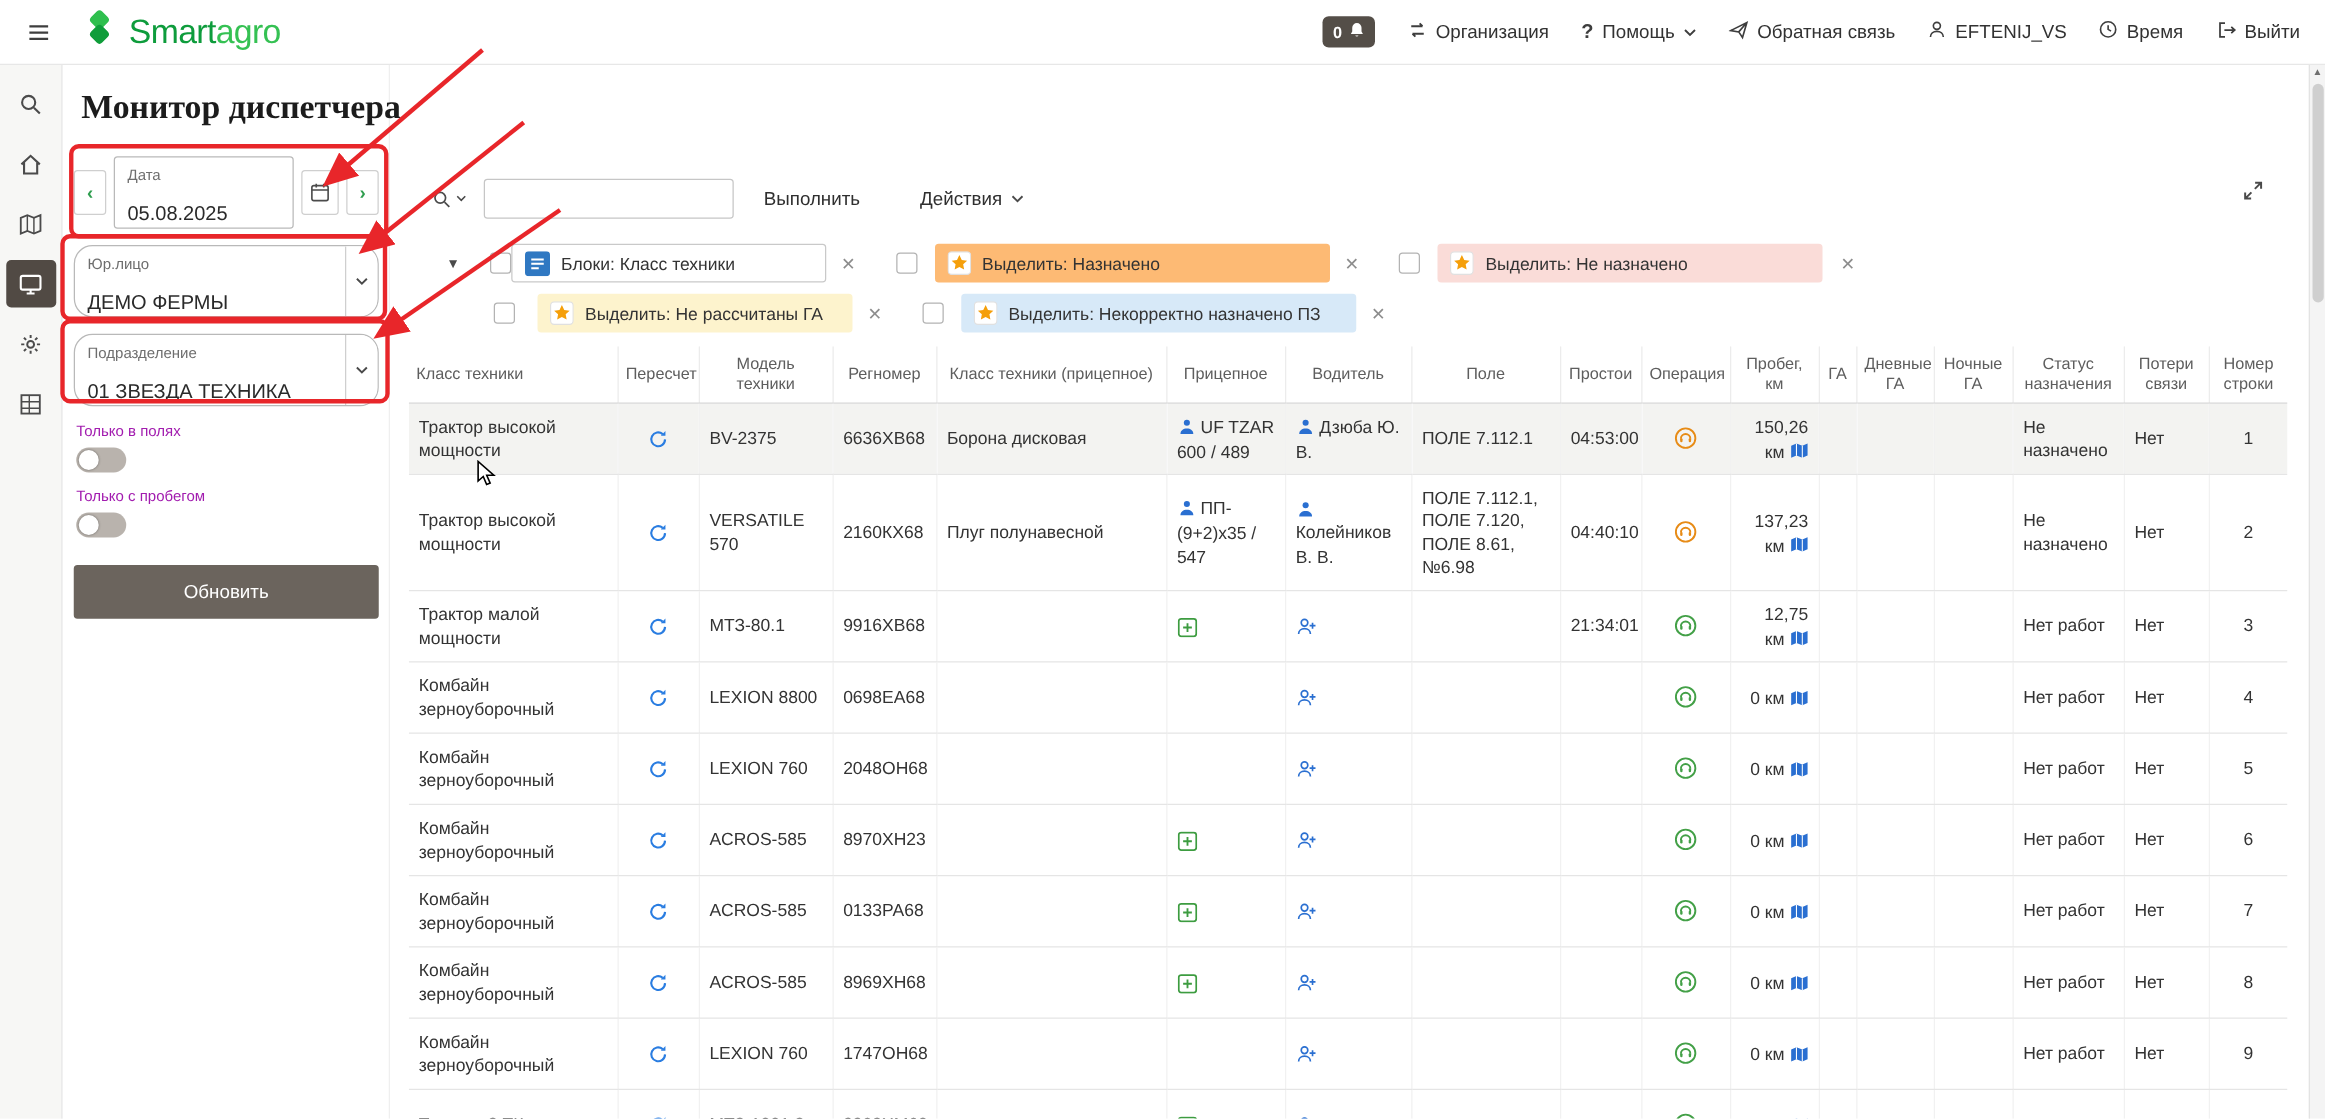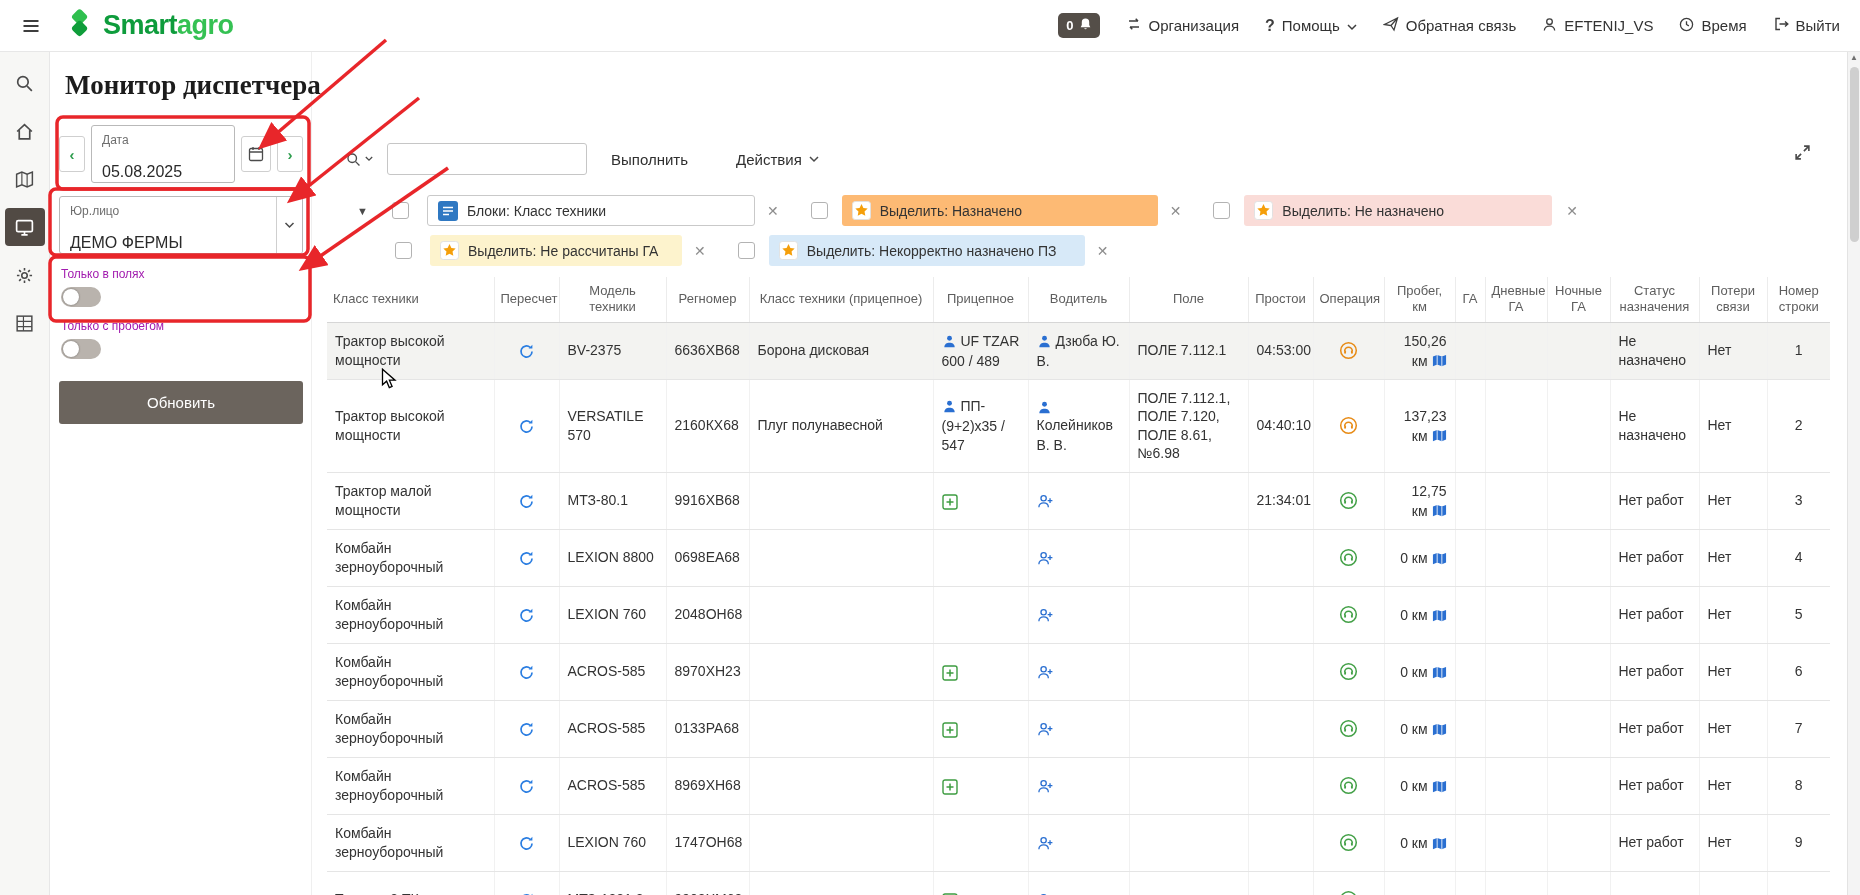--- a/index.html
+++ b/index.html
@@ -4,21 +4,21 @@
 <style>
 *{box-sizing:border-box;margin:0;padding:0}
 html,body{width:1860px;height:895px;overflow:hidden;background:#fff;
   font-family:"Liberation Sans",sans-serif;color:#333;position:relative}
 
 
 .topbar{position:absolute;top:0;left:0;right:0;height:52px;background:#fff;
   border-bottom:1px solid #e7e7e7;display:flex;align-items:center;z-index:5}
 .burger{margin-left:14px;width:34px;height:34px;display:flex;align-items:center;justify-content:center;cursor:pointer}
 .logo{display:flex;align-items:center;margin-left:16px;gap:7px}
-.logo-text{font-size:27px;font-weight:700;letter-spacing:-.5px}
+.logo-text{font-size:27px;font-weight:400;letter-spacing:-.5px}
 .logo-smart{color:#0e9c3c}.logo-agro{color:#35c153}
 .topnav{margin-left:auto;display:flex;align-items:center;gap:26px;padding-right:20px;font-size:15px;color:#323232}
 .topnav .item{display:flex;align-items:center;gap:7px;cursor:pointer;white-space:nowrap}
 .bell-badge{background:#544e48;border-radius:5px;color:#fff;display:flex;align-items:center;gap:5px;
   padding:4px 8px;font-size:13px;font-weight:700;cursor:pointer}
 .qmark{font-size:16px;font-weight:700;color:#3e3e3e}
 
 
 .rail{position:absolute;top:52px;left:0;width:50px;bottom:0;background:#f7f7f5;border-right:1px solid #e7e7e7;
   display:flex;flex-direction:column;align-items:center;padding-top:12px;gap:10px;z-index:4}
@@ -30,21 +30,21 @@
   padding:14px 8px 0 9px;z-index:3}
 .page-title{font-family:"Liberation Serif",serif;font-size:27px;color:#1c1c1c;margin:4px 0 24px 6px;white-space:nowrap}
 .date-row{display:flex;align-items:center;gap:6px;margin-bottom:13px}
 .sq-btn{width:26px;height:36px;border:1px solid #cfcfcf;border-radius:3px;background:#fff;
   display:flex;align-items:center;justify-content:center;cursor:pointer;flex:none}
 .chev-green{color:#2f9e4f;font-size:15px;font-weight:700;line-height:1}
 .date-field{flex:1;border:1px solid #b9b9b9;border-radius:3px;padding:7px 10px;height:58px}
 .f-label{font-size:12px;color:#6e6e6e}
 .f-value{font-size:16px;color:#2a2a2a;margin-top:16px;white-space:nowrap}
 .cal-btn{width:30px;height:36px}
-.dd-field{display:flex;border:1px solid #b9b9b9;border-radius:3px;margin-bottom:13px;height:58px;overflow:hidden;background:#fff}
+.dd-field{display:flex;border:1px solid #b9b9b9;border-radius:15px;margin-bottom:13px;height:58px;overflow:hidden;background:#fff}
 .dd-main{flex:1;padding:7px 10px;cursor:text}
 .dd-btn{width:26px;border-left:1px solid #cfcfcf;display:flex;align-items:center;justify-content:center;
   color:#4a4a4a;cursor:pointer;background:#fff}
 .sel-field{border:1px solid #b9b9b9;border-radius:3px;height:52px;display:flex;align-items:center;
   justify-content:space-between;padding:0 12px;margin:16px 0 4px;color:#8b8b8b;font-size:15px;cursor:pointer}
 .sel-caret{color:#555;font-size:10px}
 .tgl-label{font-size:12px;color:#a21caf;margin:12px 0 6px 2px}
 .switch{width:40px;height:20px;border-radius:10px;background:#b9b3ad;position:relative;cursor:pointer;margin-left:2px}
 .switch::after{content:"";position:absolute;left:2px;top:2px;width:16px;height:16px;background:#fff;border-radius:50%;
   box-shadow:0 0 2px rgba(0,0,0,.45)}
@@ -247,20 +247,31 @@
       <div class="f-label">Юр.лицо</div>
       <div class="f-value">ДЕМО ФЕРМЫ</div>
     </div>
     <span class="dd-btn">
       <svg width="11" height="7" viewBox="0 0 10 7">
           <path d="M1 1l4 4 4-4" fill="none" stroke="#4a4a4a" stroke-width="1.5"></path>
         </svg>
     </span>
   </div>
 
+  <div class="dd-field">
+    <div class="dd-main">
+      <div class="f-label">Подразделение</div>
+      <div class="f-value">01 ЗВЕЗДА ТЕХНИКА</div>
+    </div>
+    <span class="dd-btn">
+      <svg width="11" height="7" viewBox="0 0 10 7">
+          <path d="M1 1l4 4 4-4" fill="none" stroke="#4a4a4a" stroke-width="1.5"></path>
+        </svg>
+    </span>
+  </div>
 
 
   <div class="tgl-label">Только в полях</div>
   <div class="switch"></div>
 
   <div class="tgl-label">Только с пробегом</div>
   <div class="switch"></div>
 
   <button class="refresh-btn">Обновить</button>
 </aside>
@@ -289,21 +300,21 @@
       <svg width="17" height="17" viewBox="0 0 16 16">
           <path d="M9.5 2H14v4.5M2 9.5V14h4.5M14 2L9.3 6.7M2 14l4.7-4.7" fill="none" stroke="#4a4a4a" stroke-width="1.5"></path>
         </svg>
     </span>
   </div>
 
   <div class="chips">
     <div class="chip-row">
       <span class="tri" style="margin-left:30px">▼</span>
       <span class="cb" style="margin-left:24px"></span>
-      <span class="chip white" style="margin-left:18px;width:328px">
+      <span class="chip white" style="width:252px">
         <span class="blocks-box">
           <svg width="20" height="20" viewBox="0 0 20 20">
               <rect width="20" height="20" rx="3" fill="#2f78c2"></rect>
               <path d="M5 6.5h10M5 10h10M5 13.5h6" stroke="#fff" stroke-width="1.6"></path>
             </svg>
         </span>
         <span>Блоки: Класс техники</span>
       </span>
       <span class="chip-x" style="margin-left:12px">✕</span>
       <span class="cb" style="margin-left:32px"></span>

